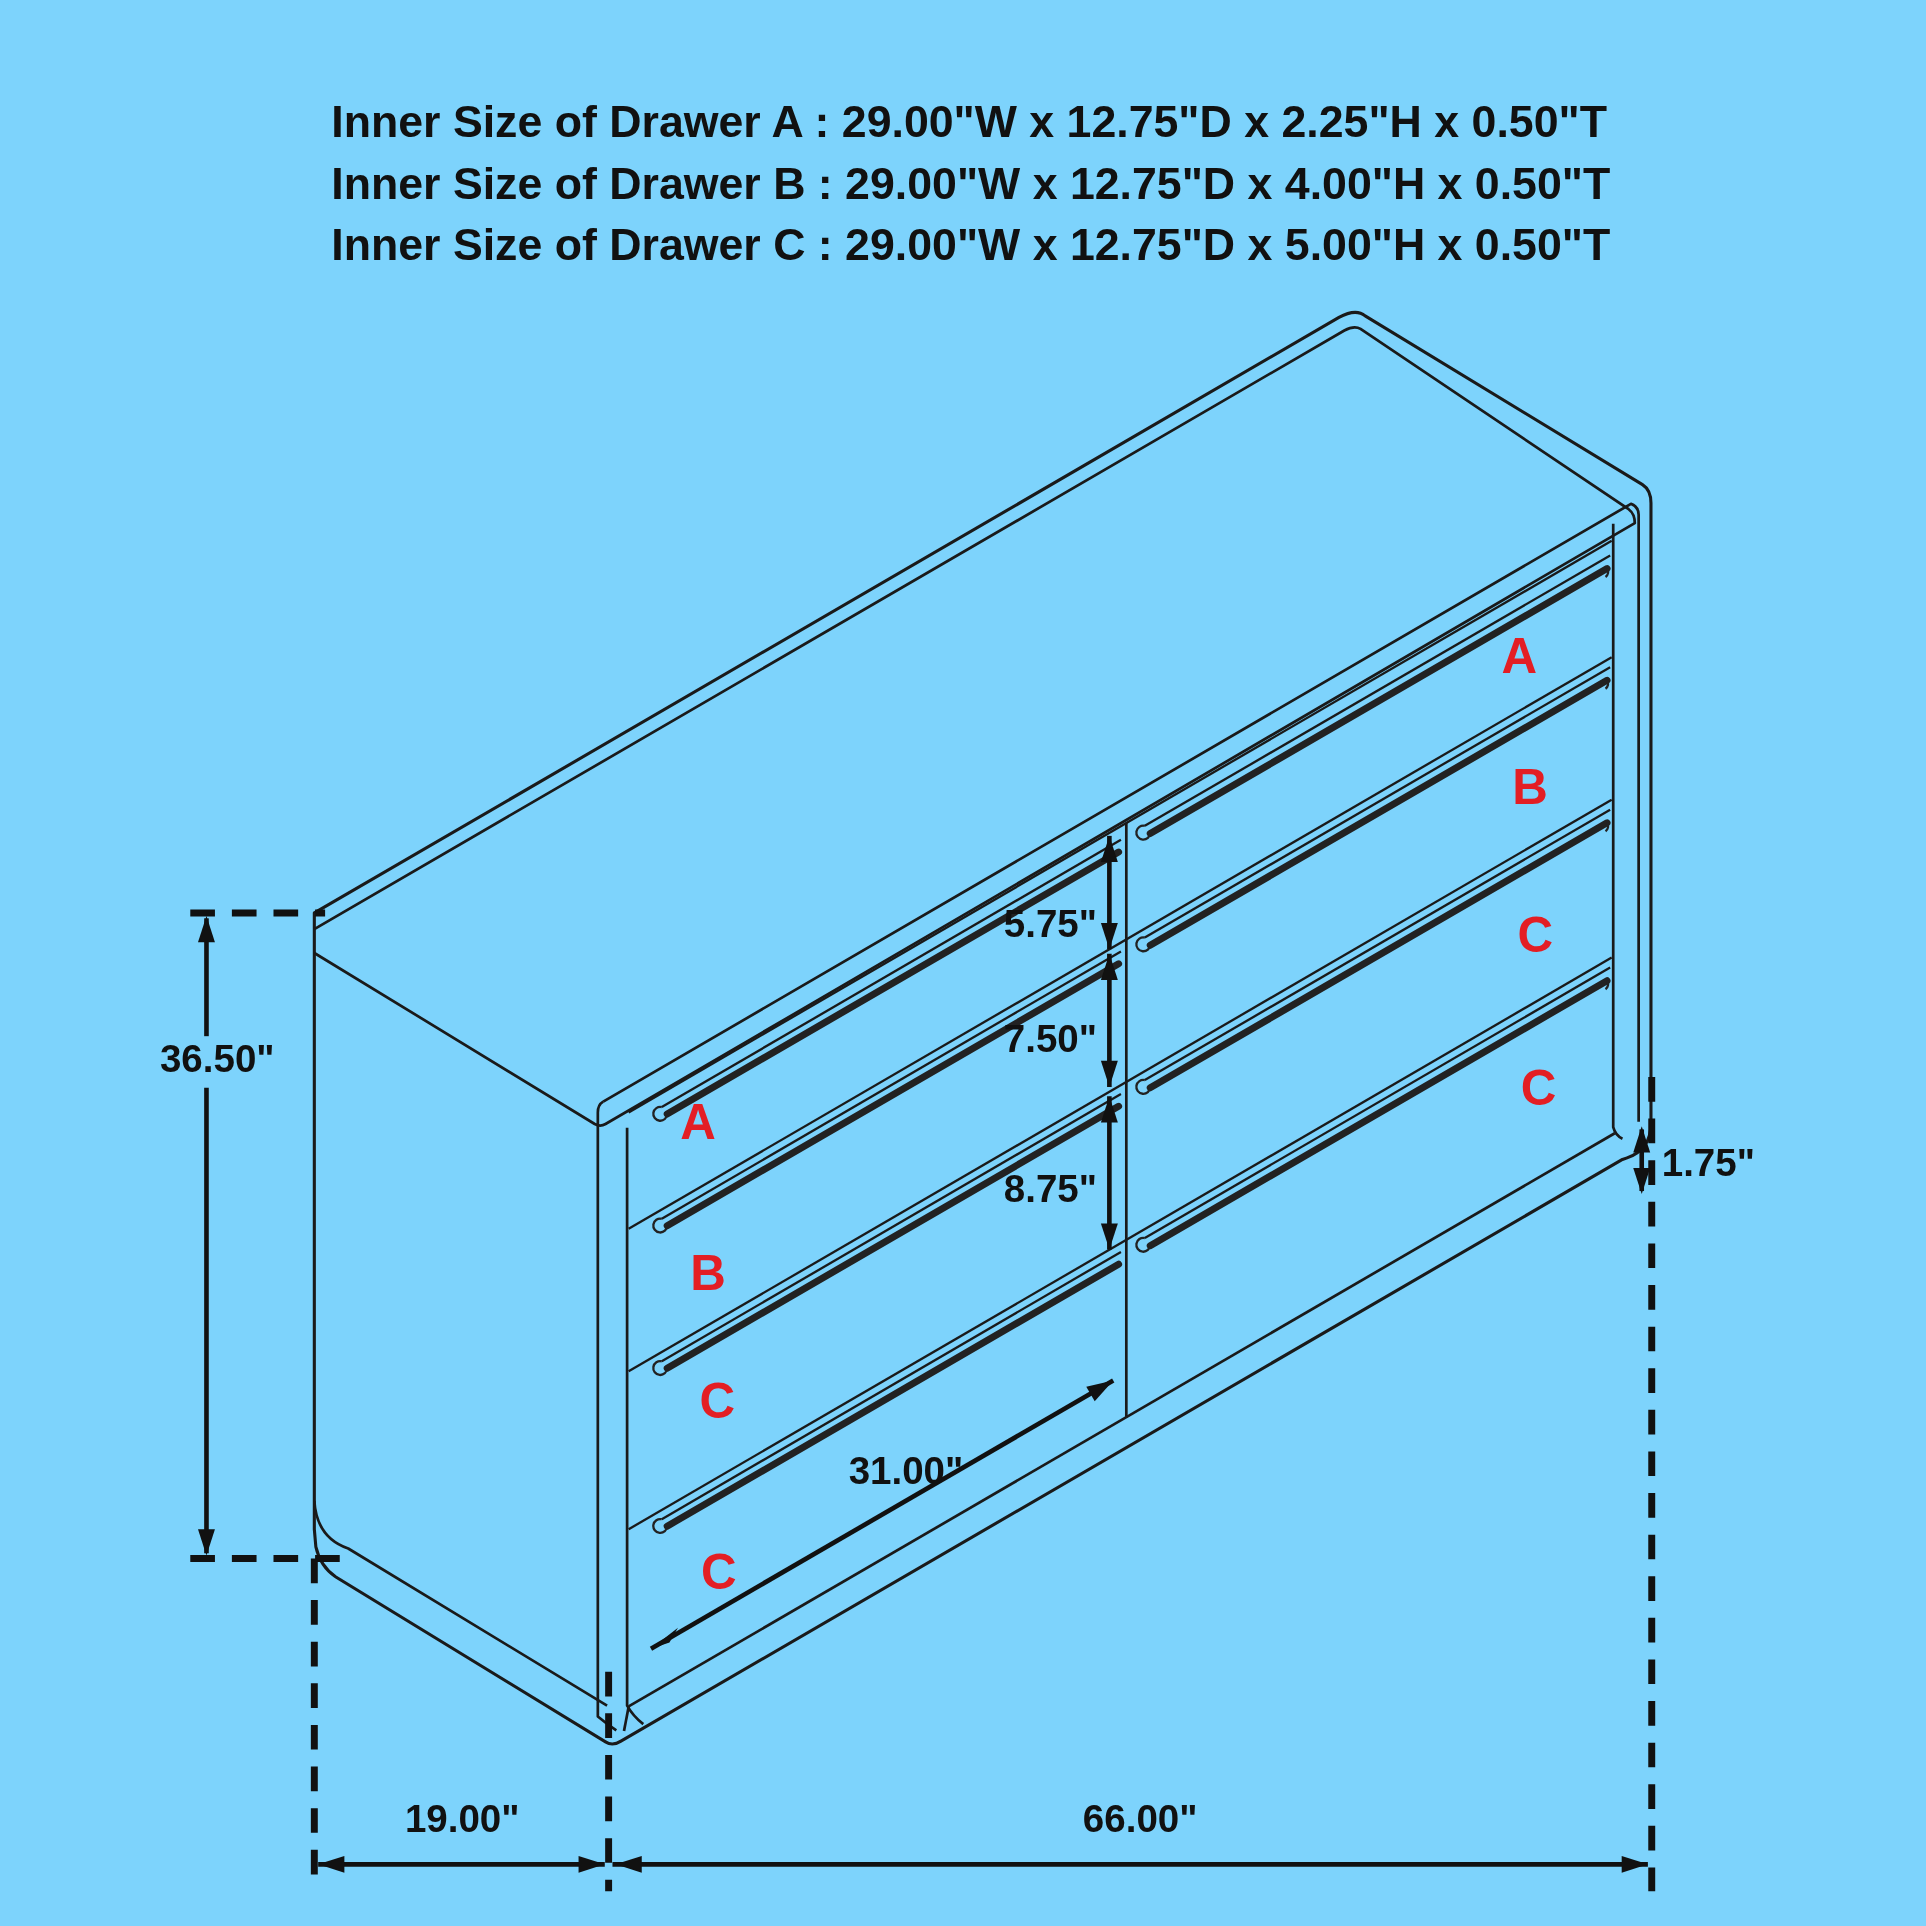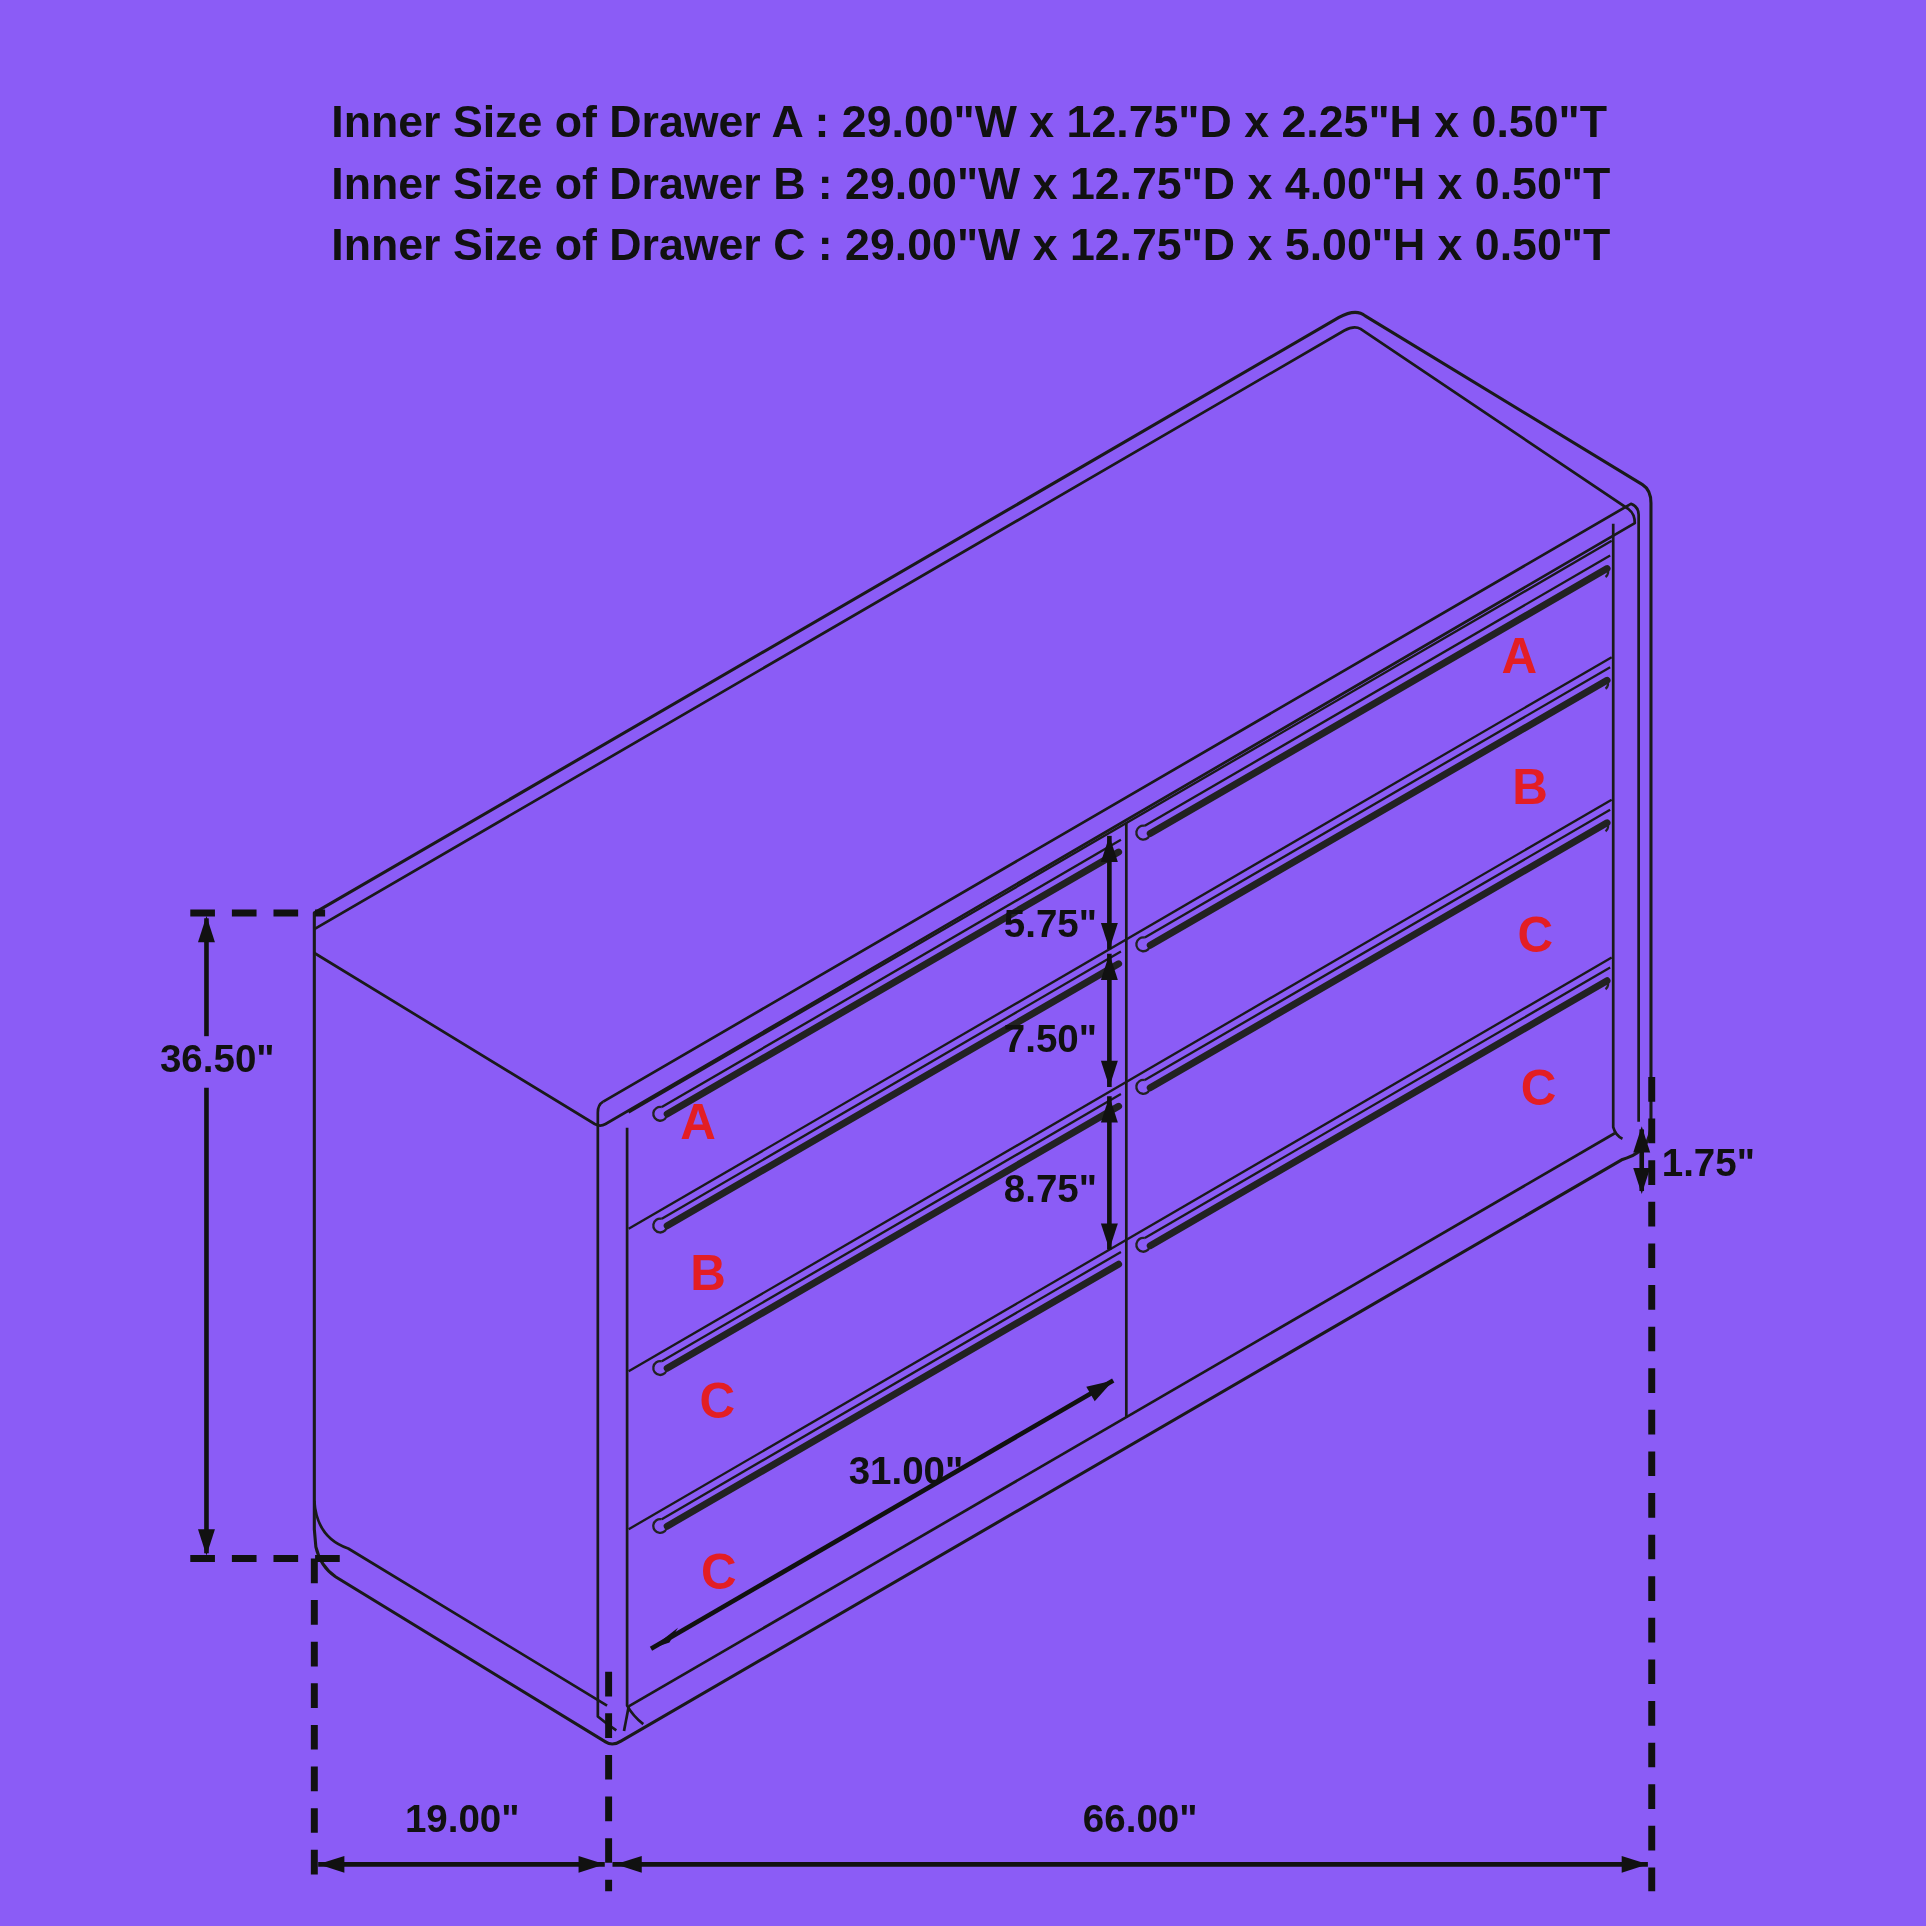--- a/index.html
+++ b/index.html
@@ -1,16 +1,16 @@
 <!DOCTYPE html>
 <html style="font-size:12.3px"><head>
 <meta charset="utf-8">
 <style>
   html,body{margin:0;padding:0;background:#fff;}
-  .page{position:relative;width:1926px;height:1926px;background:#8b5cf6;
+  .page{position:relative;width:1926px;height:1926px;background:#7dd3fc;
         font-family:"Liberation Sans", sans-serif;overflow:hidden;}
   svg{display:block;}
   .outline{fill:none;stroke:#1a1a1a;stroke-width:4;stroke-linejoin:round;}
   .inner{fill:none;stroke:#1a1a1a;stroke-width:3.5;stroke-linejoin:round;}
   .thin{fill:none;stroke:#1a1a1a;stroke-width:3;}
   .groove{fill:none;stroke:#222;stroke-width:9;stroke-linecap:round;}
   .curl{fill:none;stroke:#222;stroke-width:3;}
   .dim{fill:none;stroke:#111;stroke-width:6;}
   .dash{fill:none;stroke:#111;stroke-width:9;stroke-dasharray:32 22;}
   .ah{fill:#111;stroke:none;}

